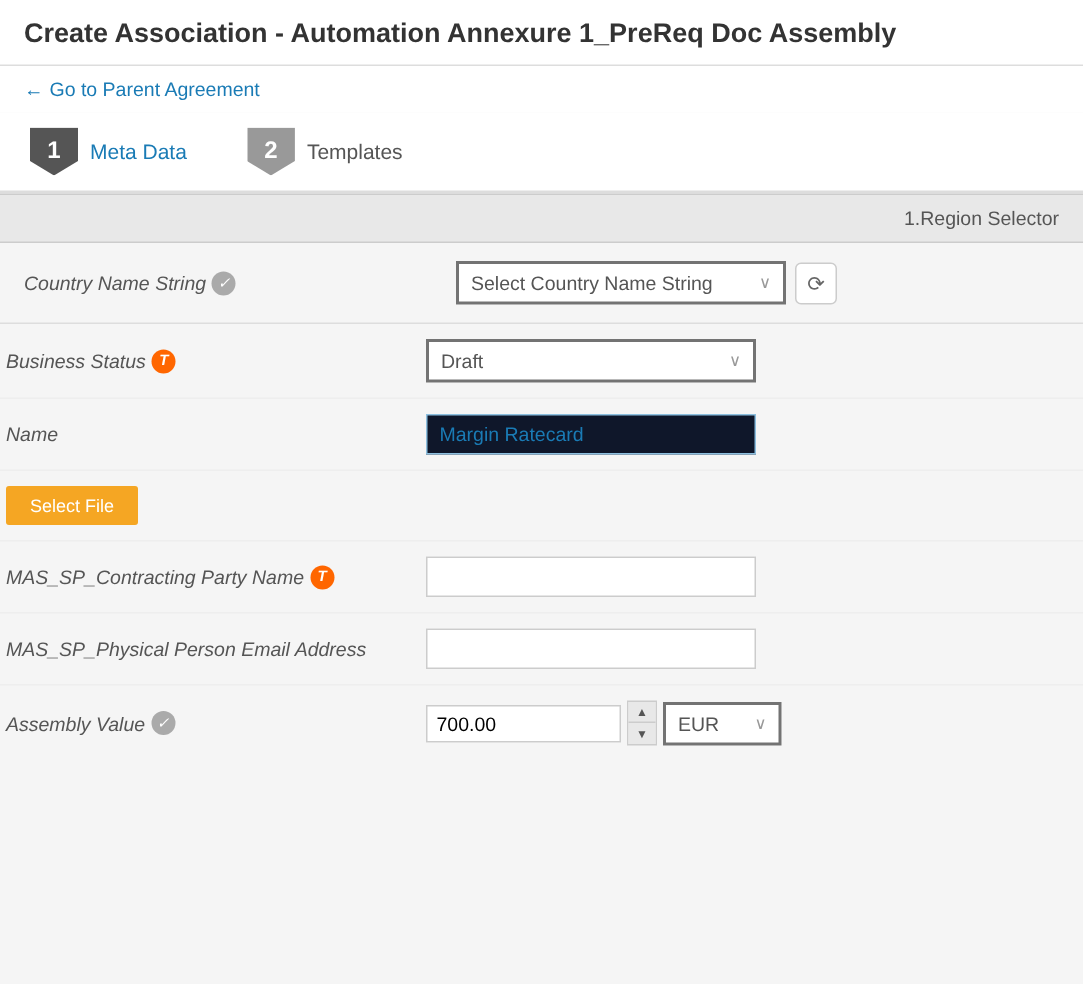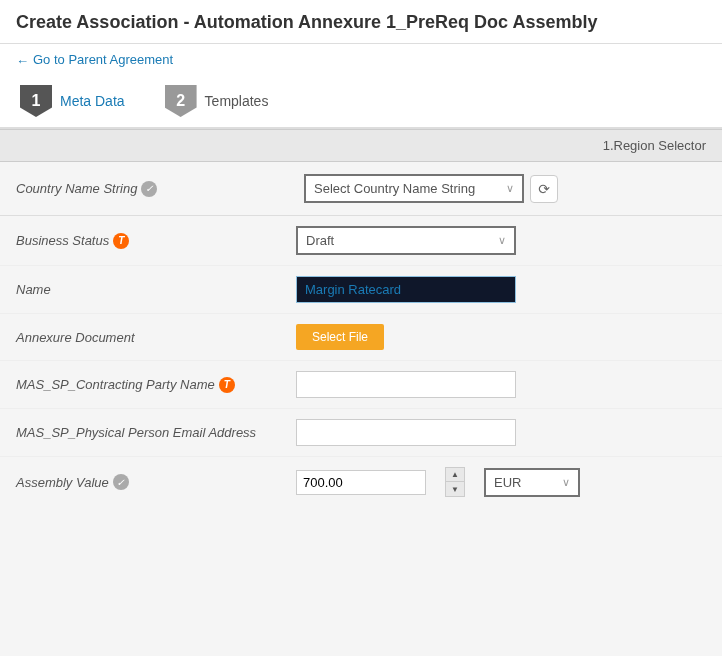--- a/index.html
+++ b/index.html
@@ -92,21 +92,21 @@
 
     .region-selector-section {
       background: #f5f5f5;
       padding: 12px 16px;
       border-bottom: 1px solid #ddd;
     }
 
     .field-row {
       display: flex;
       align-items: center;
-      padding: 10px 16px;
+      padding: 10px 4px;
       background: #f5f5f5;
     }
 
     .field-row + .field-row {
       border-top: 1px solid #eee;
     }
 
     .field-label {
       flex: 0 0 280px;
       color: #555;
@@ -165,21 +165,21 @@
 
     .select-country {
       width: 220px;
     }
 
     .select-business {
       width: 220px;
     }
 
     .select-currency {
-      width: 96px;
+      width: 79px;
       text-align: right;
     }
 
     .chevron {
       color: #999;
       font-size: 11px;
       margin-left: 8px;
     }
 
     .link-icon {
@@ -221,21 +221,21 @@
       border: none;
       padding: 6px 16px;
       font-size: 12px;
       cursor: pointer;
       border-radius: 2px;
     }
 
     .contract-value-row {
       display: flex;
       align-items: center;
-      gap: 19px;
+      gap: 4px;
     }
 
     .input-number {
       width: 130px;
       border: 1px solid #ccc;
       padding: 4px 6px;
       font-size: 13px;
       background: #fff;
     }
 
@@ -333,23 +333,20 @@
     <div class="field-row">
       <div class="field-label">
         <span>Name</span>
       </div>
       <div class="field-value">
         <input type="text" class="input-text input-blue" value="Margin Ratecard" style="">
       </div>
     </div>
 
     <div class="field-row">
-      <div class="field-label">
-        <span>Annexure Document</span>
-      </div>
       <div class="field-value">
         <button class="btn-file">Select File</button>
       </div>
     </div>
 
     <div class="field-row">
       <div class="field-label">
         <span>MAS_SP_Contracting Party Name</span>
         <span class="info-icon">T</span>
       </div>

